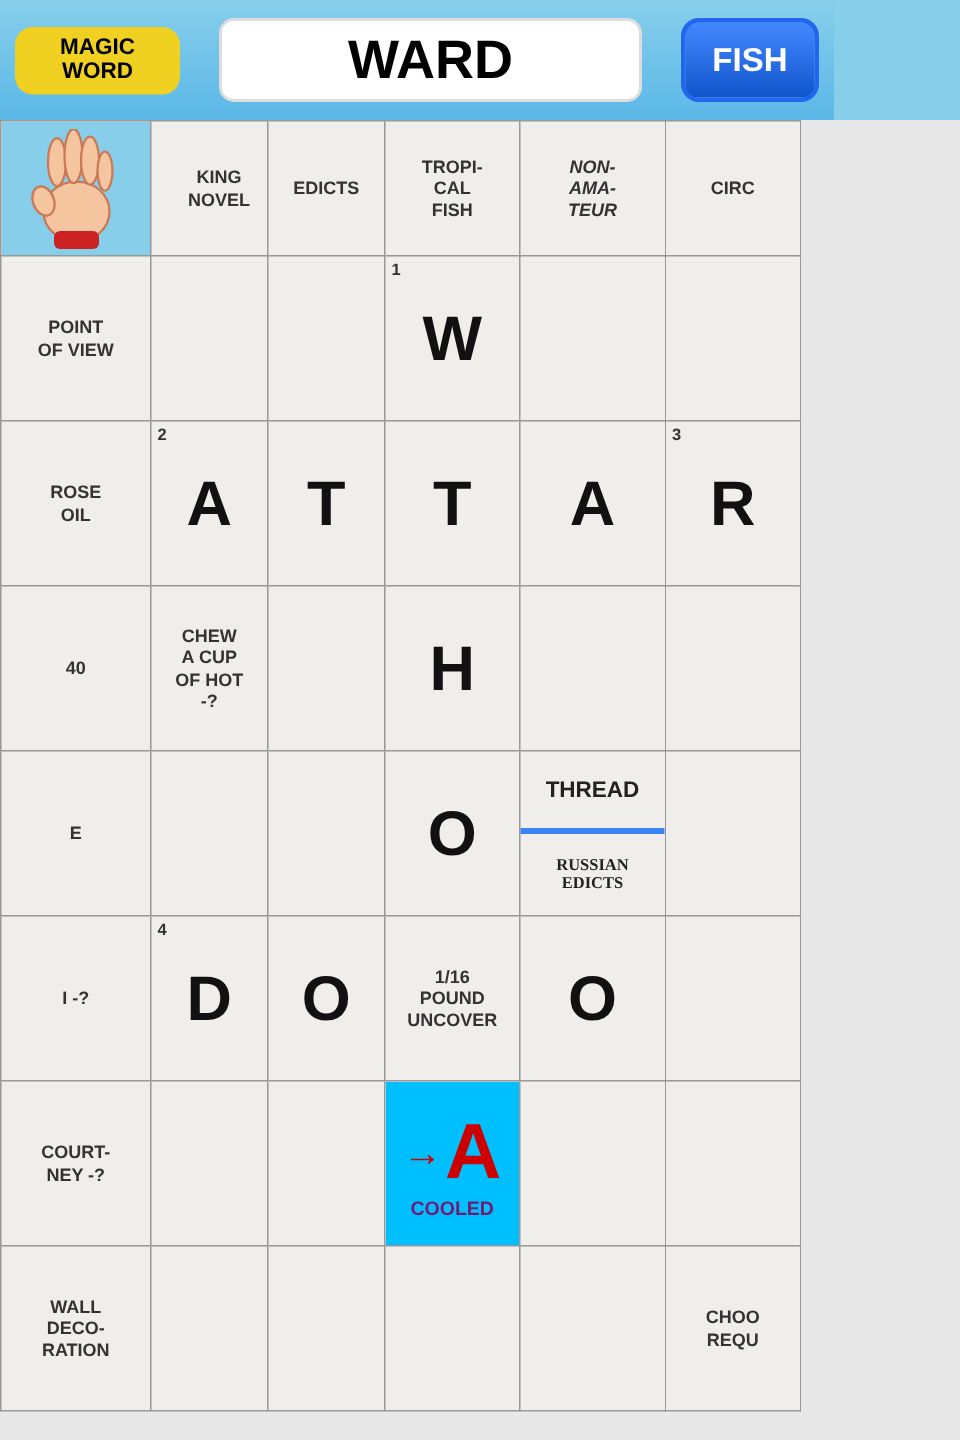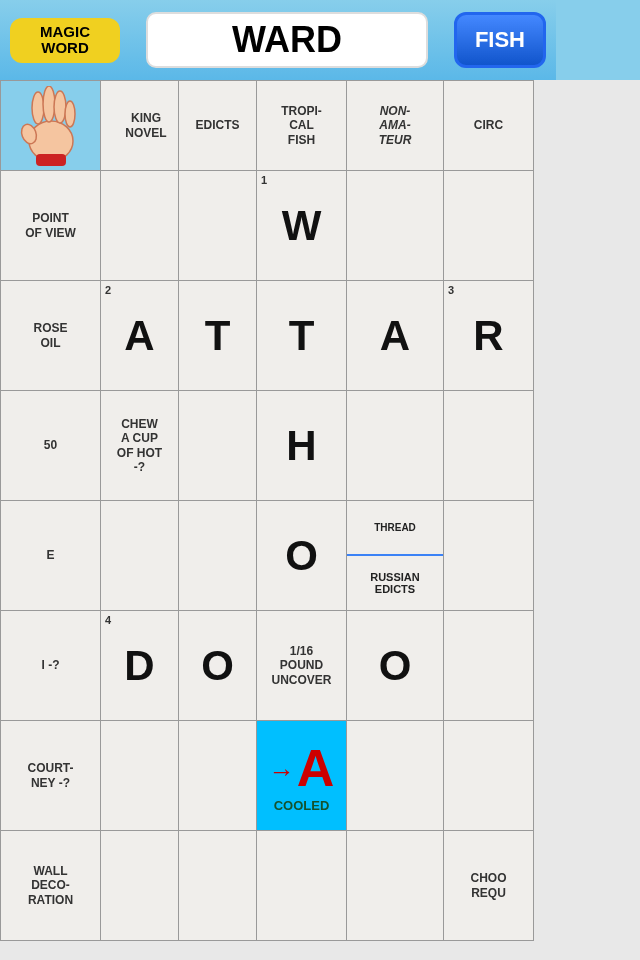--- a/index.html
+++ b/index.html
@@ -122,21 +122,21 @@
 
     td.active-cell .arrow {
       color: #CC0000;
       font-size: 26px;
       margin-right: 2px;
     }
 
     td.active-cell .cooled-label {
       font-size: 13px;
       font-weight: bold;
-      color: #14532d;
+      color: #701a75;
       display: block;
     }
 
     td.hand-cell {
       background: #87CEEB;
       padding: 0;
     }
 
     .cell-content {
       display: flex;
@@ -151,26 +151,27 @@
       padding: 0;
       vertical-align: top;
     }
 
     .split-top, .split-bottom {
       width: 100%;
       height: 50%;
       display: flex;
       align-items: center;
       justify-content: center;
-      font-size: 10px;
-      font-weight: bold;
-      border-bottom: 2px solid #3b82f6;
+      font-size: 15px;
+      font-weight: bold;
+      border-bottom: 4px solid #3b82f6;
     }
     .split-bottom {
       border-bottom: none;
+      font-family: Liberation Serif, serif;
     }
   </style>
 </head>
 <body>
 
 <div id="header">
   <div id="magic-word-box">
     <div id="magic-word-label" style="white-space:pre-line;">MAGIC
 WORD</div>
   </div>
@@ -242,21 +243,21 @@
       <td class="letter-cell">T</td>
       <td class="letter-cell">T</td>
       <td class="letter-cell">A</td>
       <td class="letter-cell">
         <span class="number">3</span>
         R
       </td>
     </tr>
 
     <tr>
-      <td class="clue-cell">50</td>
+      <td class="clue-cell">40</td>
       <td class="clue-cell">CHEW<br>A CUP<br>OF HOT<br>-?</td>
       <td style="background:#f0eeeb;"></td>
       <td class="letter-cell">H</td>
       <td style="background:#f0eeeb;"></td>
       <td style="background:#f0eeeb;"></td>
     </tr>
 
     <tr>
       <td class="clue-cell">E</td>
       <td style="background:#f0eeeb;"></td>

